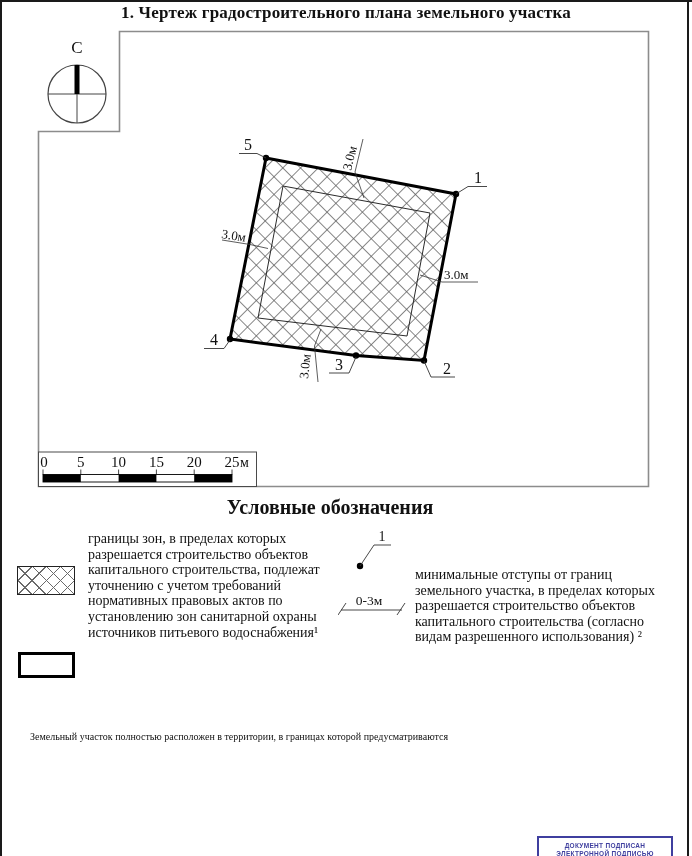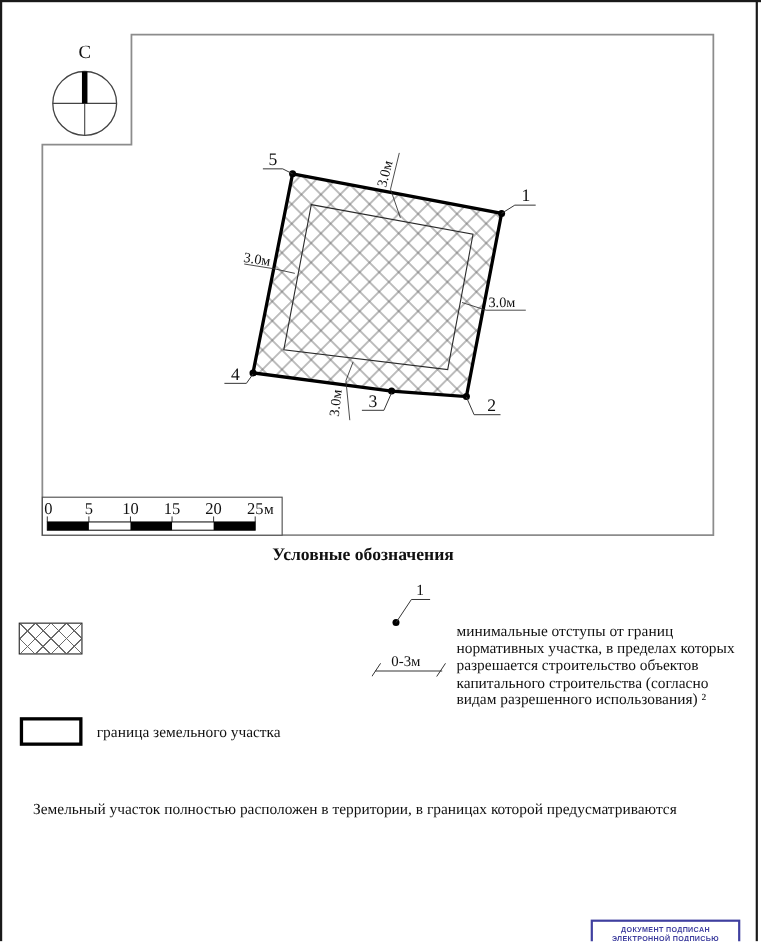--- a/index.html
+++ b/index.html
@@ -20,21 +20,21 @@
   #title{
     left:0;top:3px;width:692px;
     text-align:center;
     font-size:17px;font-weight:bold;
     letter-spacing:.2px;
   }
 
   #legend-heading{
     left:60px;top:496px;width:540px;
     text-align:center;
-    font-size:16px;font-weight:bold;
+    font-size:20px;font-weight:bold;
   }
 
   .legend-text{
     font-size:14px;line-height:15.6px;
   }
   #legend-item1-text{left:88px;top:531px;width:252px;}
   #legend-item2-text{left:88px;top:659px;width:260px;}
   #legend-item3-text{left:415px;top:529px;width:185px;}
   #legend-item4-text{left:415px;top:567px;width:258px;}
 
@@ -46,21 +46,21 @@
       repeating-linear-gradient(45deg, transparent 0 9px, #6a6a6a 9px 10px),
       repeating-linear-gradient(135deg, transparent 0 9px, #6a6a6a 9px 10px);
   }
   #legend-item2-swatch{
     left:18px;top:652px;width:51px;height:20px;
     border:3px solid #000;
     background:#fff;
   }
 
   .footer-line{
-    font-size:14px;line-height:20px;white-space:nowrap;font-family:Liberation Serif, serif;
+    font-size:10px;line-height:20px;white-space:nowrap;font-family:Liberation Serif, serif;
   }
   #footer-line1{left:30px;top:727px;}
   #footer-line2{left:30px;top:747px;}
 
   #stamp{
     left:537px;top:836px;width:136px;height:42px;
     border:2px solid #3f3f9f;
     text-align:center;
     padding-top:4px;
     box-sizing:border-box;
@@ -75,20 +75,21 @@
 </style>
 </head>
 <body>
 
 <div id="page">
 
   <div class="abs" id="border-top"></div>
   <div class="abs" id="border-left"></div>
   <div class="abs" id="border-right"></div>
 
+  <div class="abs" id="title">1. Чертеж градостроительного плана земельного участка</div>
 
   <svg class="abs" style="left:43px;top:36px;" width="68" height="92" viewBox="0 0 68 92">
     <text x="34" y="17" font-size="17" text-anchor="middle" fill="#333">С</text>
     <circle cx="34" cy="58" r="29" fill="none" stroke="#444" stroke-width="1.2"></circle>
     <line x1="34" y1="29" x2="34" y2="87" stroke="#444" stroke-width="1"></line>
     <line x1="5" y1="58" x2="63" y2="58" stroke="#444" stroke-width="1"></line>
     <rect x="31.5" y="29" width="5" height="29" fill="#000"></rect>
   </svg>
 
   <svg class="abs" style="left:0;top:0;" width="692" height="500" viewBox="0 0 692 500">
@@ -164,37 +165,37 @@
         <text x="194.2" y="467">20</text>
         <text x="232" y="467">25</text>
       </g>
       <text x="240" y="467" font-size="14" text-anchor="start">м</text>
     </g>
   </svg>
 
   <div class="abs" id="legend-heading">Условные обозначения</div>
 
   <div class="abs" id="legend-item1-swatch"></div>
+  <div class="abs legend-text" id="legend-item1-text">границы зон, в пределах которых разрешается строительство объектов капитального строительства, подлежат уточнению с учетом требований нормативных правовых актов по установлению зон санитарной охраны источников питьевого водоснабжения¹</div>
 
   <div class="abs" id="legend-item2-swatch"></div>
-  <div class="abs legend-text" id="legend-item2-text">граница земельного участка</div>
 
   <svg class="abs" style="left:343px;top:528px;" width="55" height="44" viewBox="0 0 55 44">
     <circle cx="17" cy="38" r="3.2" fill="#000"></circle>
     <path d="M17,38 L31,17 H48" stroke="#333" stroke-width="0.9" fill="none"></path>
     <text x="39" y="13" font-size="14" text-anchor="middle">1</text>
   </svg>
 
   <svg class="abs" style="left:338px;top:590px;" width="75" height="28" viewBox="0 0 75 28">
     <line x1="3" y1="20" x2="64" y2="20" stroke="#333" stroke-width="0.9"></line>
     <line x1="0" y1="25" x2="8" y2="13" stroke="#333" stroke-width="0.9"></line>
     <line x1="59" y1="25" x2="67" y2="13" stroke="#333" stroke-width="0.9"></line>
     <text x="31" y="15" font-size="13.5" text-anchor="middle">0-3м</text>
   </svg>
-  <div class="abs legend-text" id="legend-item4-text">минимальные отступы от границ нормативных участка, в пределах которых разрешается строительство объектов капитального строительства (согласно видам разрешенного использования) ²</div>
+  <div class="abs legend-text" id="legend-item4-text">минимальные отступы от границ земельного участка, в пределах которых разрешается строительство объектов капитального строительства (согласно видам разрешенного использования) ²</div>
 
   <div class="abs footer-line" id="footer-line1">Земельный участок полностью расположен в территории, в границах которой предусматриваются</div>
 
   <div class="abs" id="stamp">
     <div class="stamp-line">ДОКУМЕНТ ПОДПИСАН</div>
     <div class="stamp-line">ЭЛЕКТРОННОЙ ПОДПИСЬЮ</div>
   </div>
 
 </div>
 

